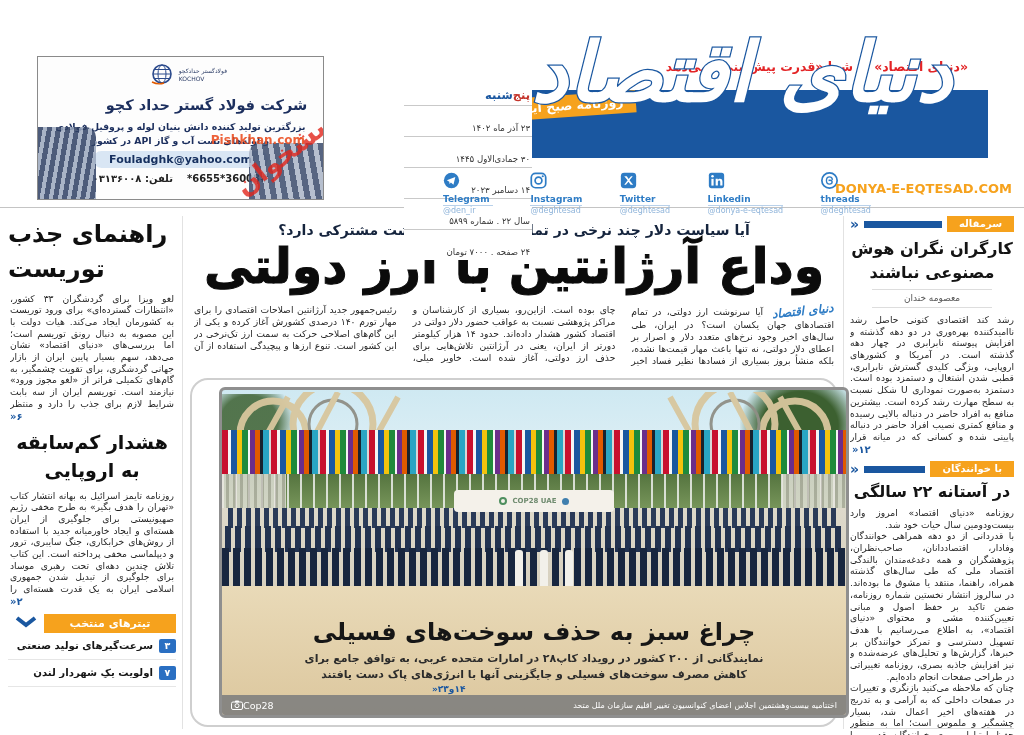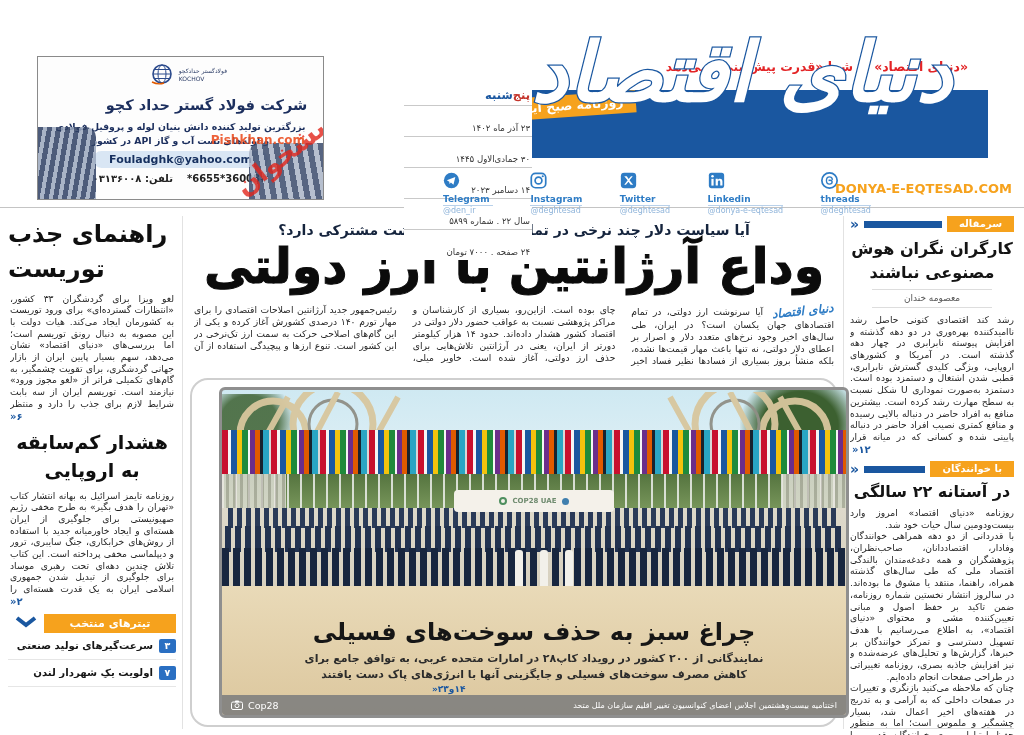--- a/index.html
+++ b/index.html
@@ -141,21 +141,21 @@
   .fig-w { position:absolute; top:160px; width:8px; height:36px; background:#f2f0ea; border-radius:3px 3px 0 0; z-index:2; }
   .fw1 { left:47%; } .fw2 { left:51%; } .fw3 { left:55%; }
   .sand { position:absolute; top:196px; left:0; right:0; bottom:0; background:linear-gradient(#e9dab8,#dcc79e); }
   .caption { position:absolute; left:0; right:0; top:228px; text-align:center; direction:rtl; z-index:3; }
   .p-title { font-size:24px; font-weight:bold; color:#161616; margin-bottom:5px; }
   .p-sub { font-size:11px; font-weight:bold; color:#2b2b2b; line-height:1.45; }
   .p-ref { font-size:9px; font-weight:bold; color:#1a57a0; text-align:left; padding-left:210px; margin-top:1px; }
   .credit-bar { position:absolute; left:0; right:0; bottom:0; height:20px; background:rgba(125,125,125,.88);
                 color:#fff; display:flex; align-items:center; justify-content:space-between; padding:0 9px;
                 direction:ltr; z-index:4; }
-  .credit-left { display:flex; gap:5px; align-items:flex-start; font-size:9.5px; }
+  .credit-left { display:flex; align-items:flex-start; font-size:9.5px; }
   .credit-right { font-size:8px; direction:rtl; }
 </style>
 </head>
 <body>
 
 <div class="page">
 
   <div class="slogan">«دنیای اقتصاد» به شما «قدرت پیش‌بینی» می‌دهد</div>
   <div class="blue-band"></div>
   <div class="badge">روزنامه صبح ایران</div>

